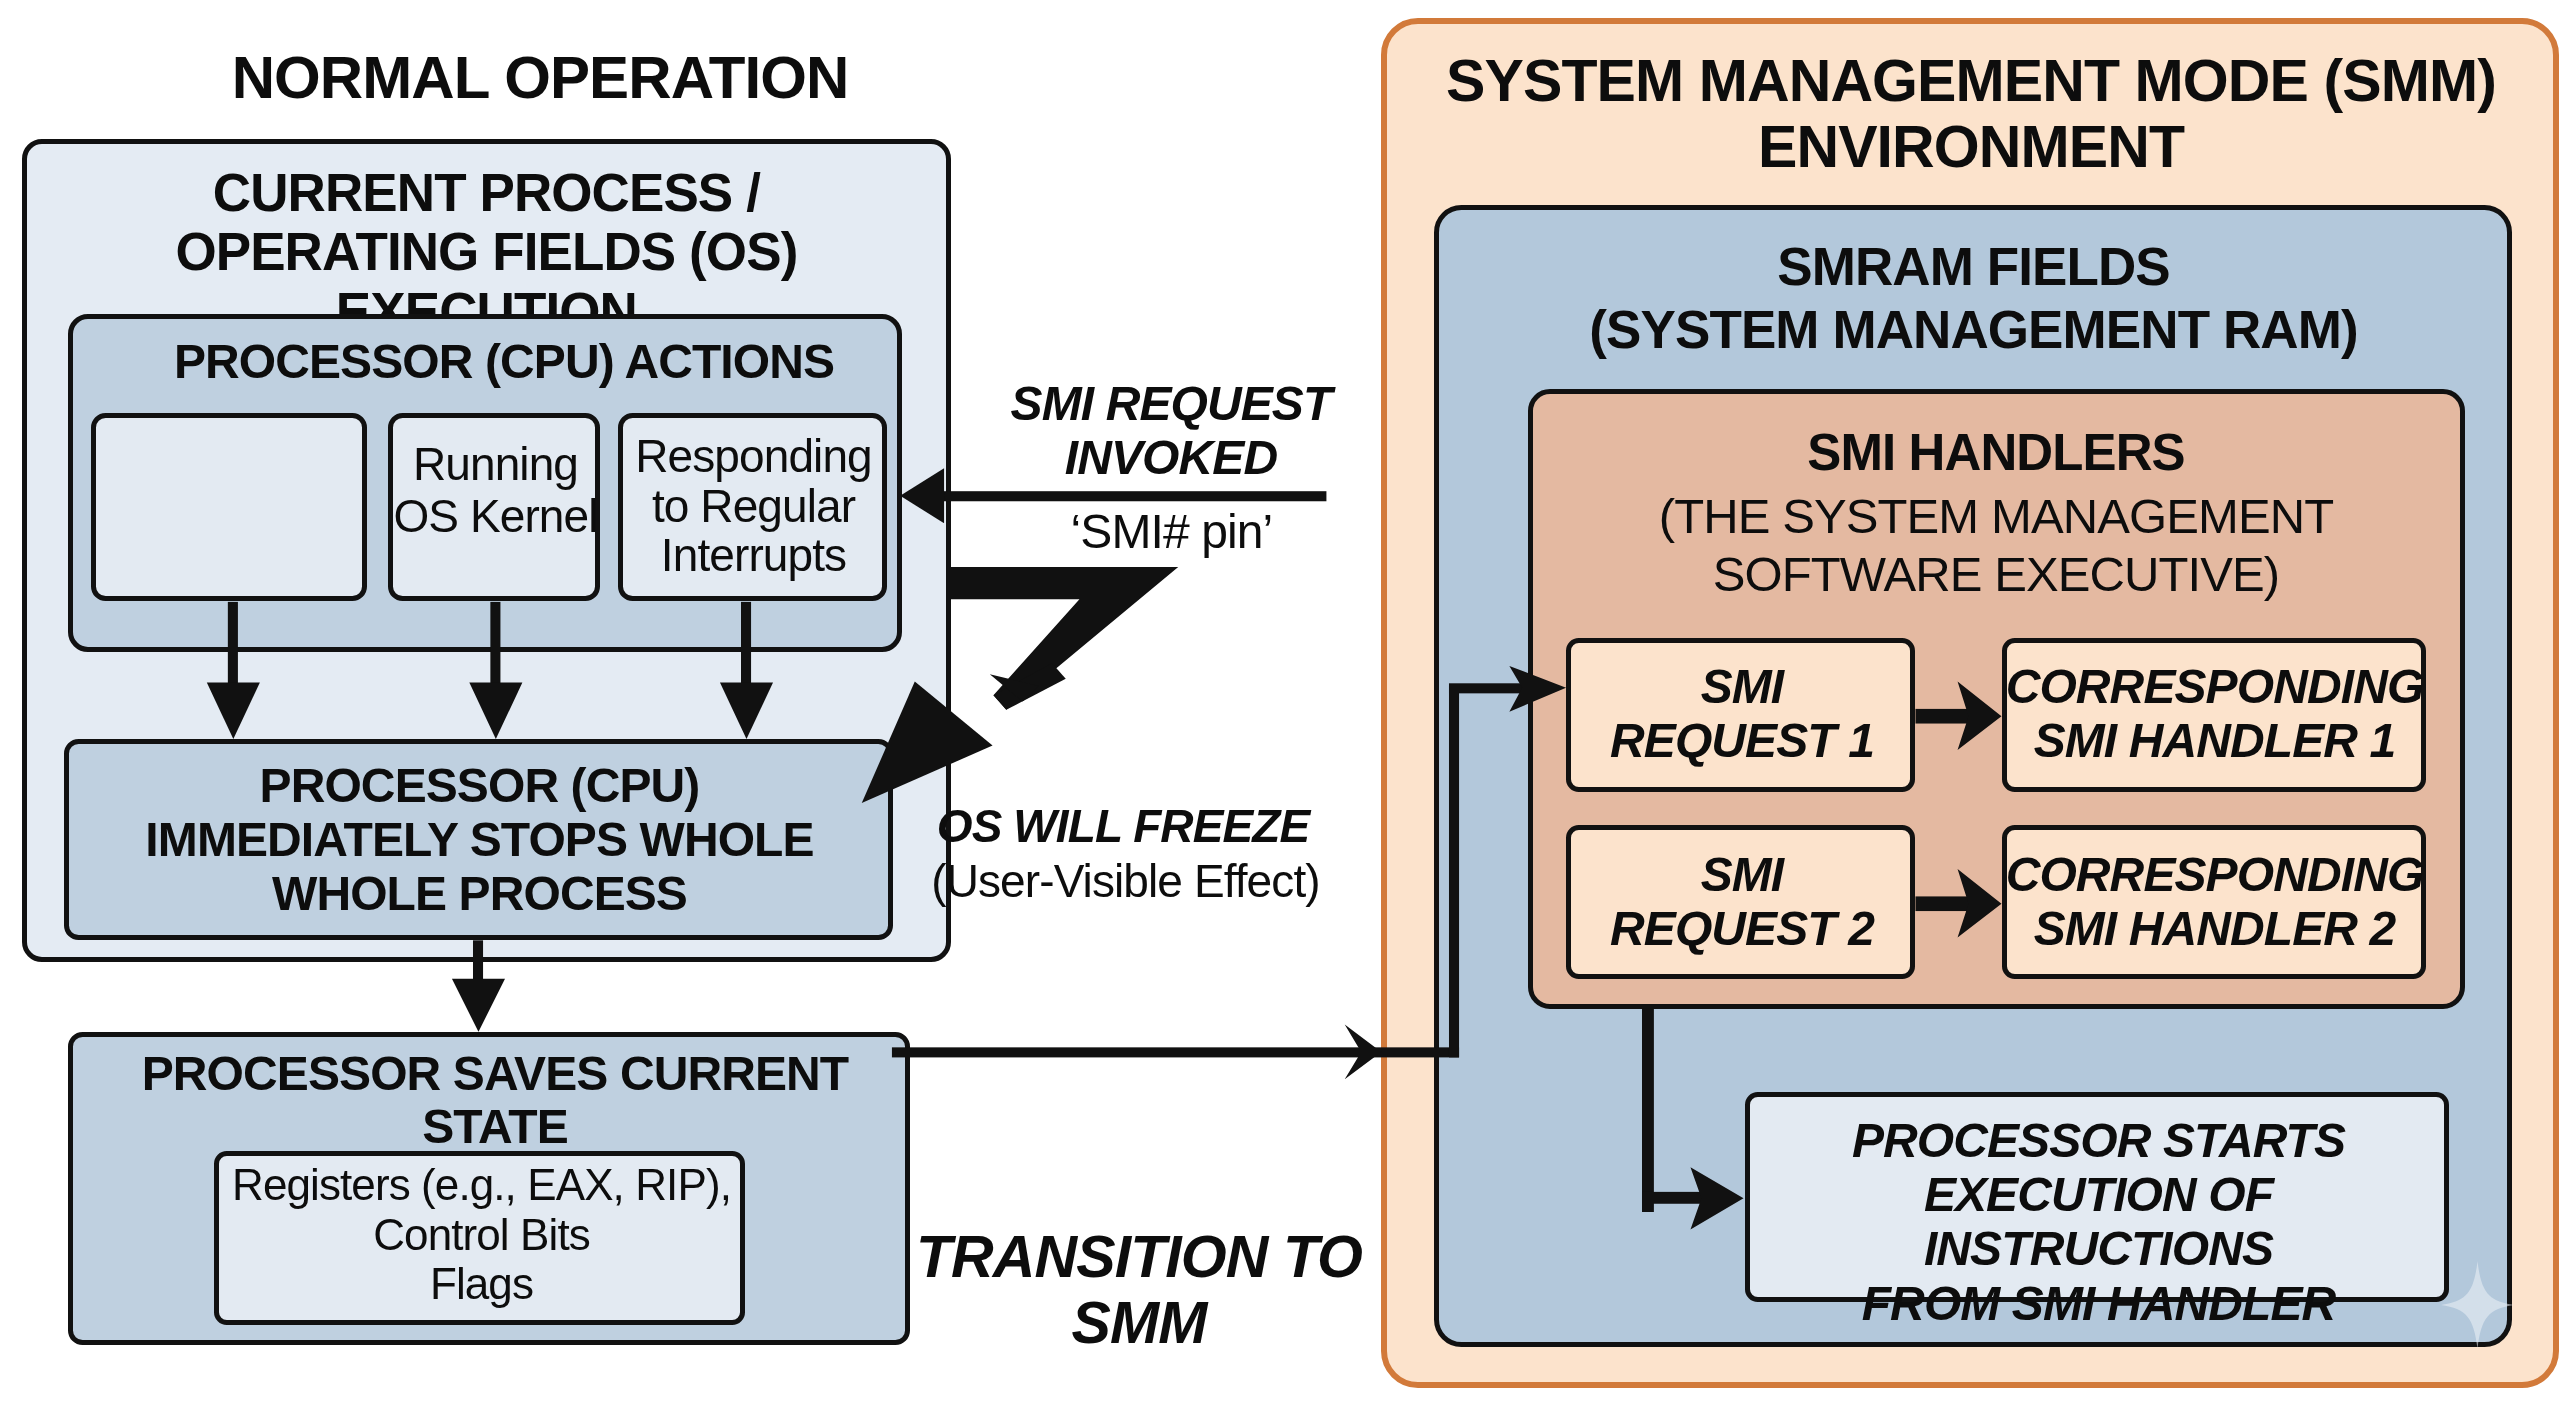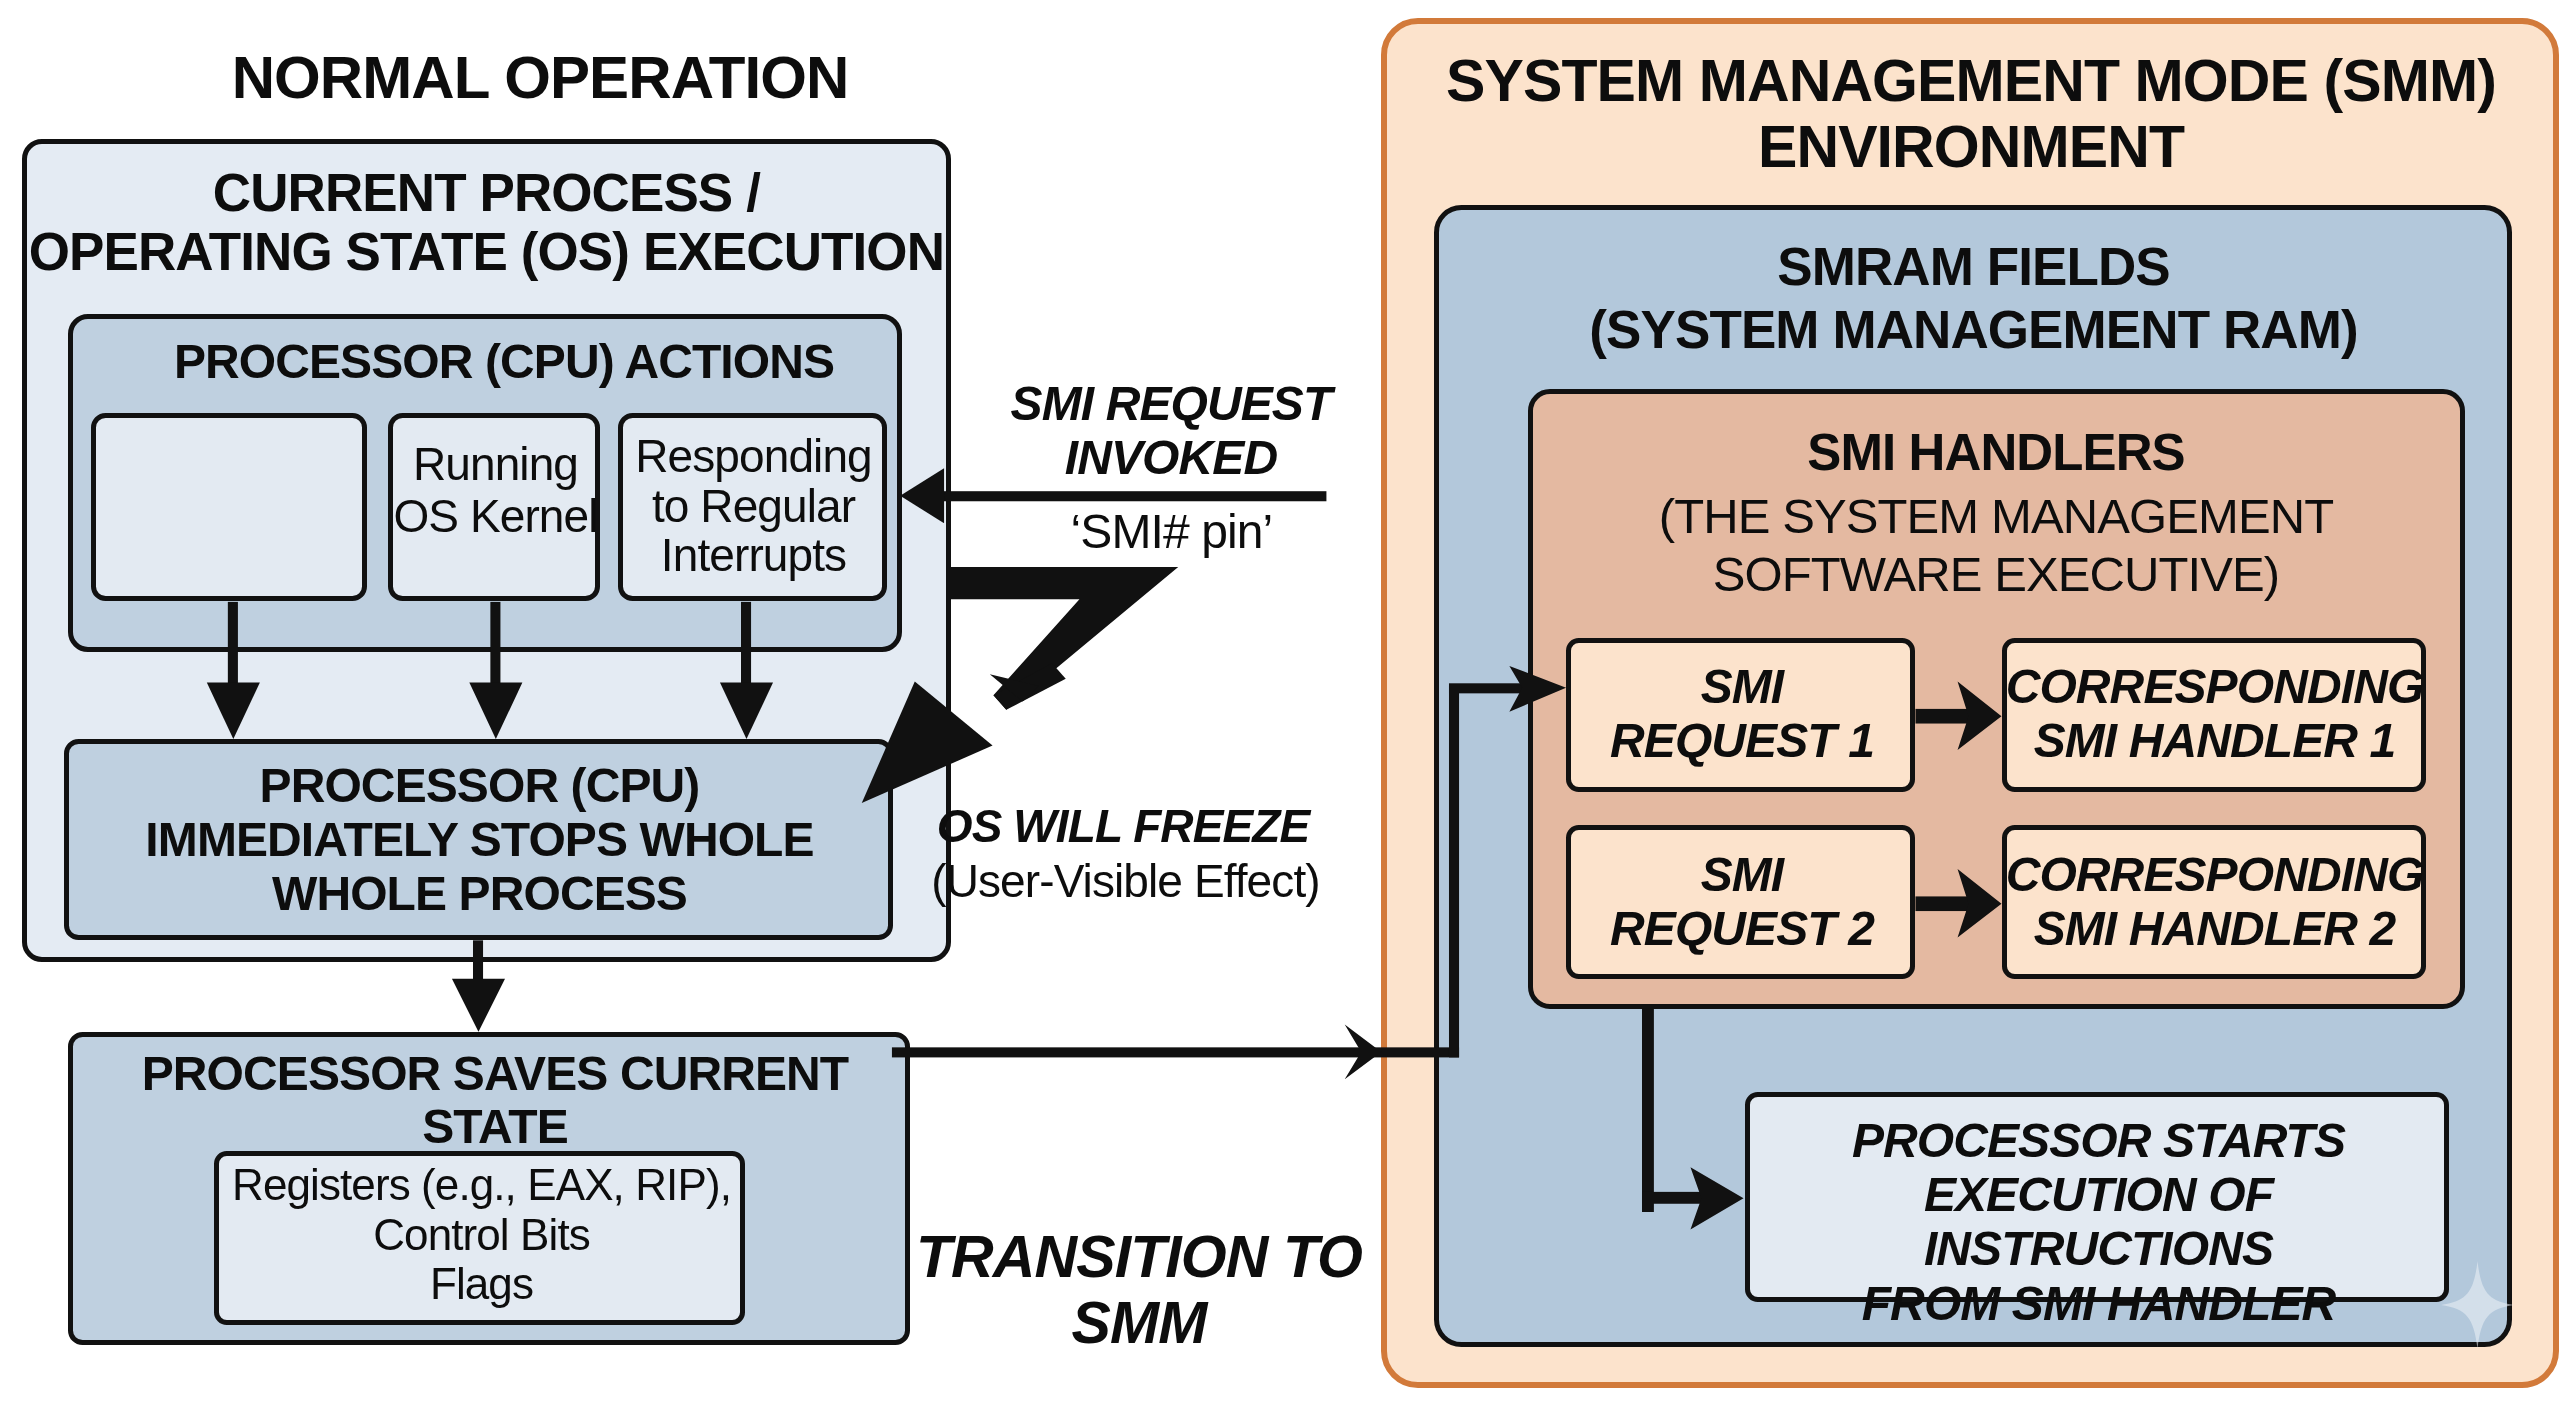--- a/index.html
+++ b/index.html
@@ -52,21 +52,21 @@
 </style>
 </head>
 <body>
 
 <div id="canvas">
 
   <div class="txt heading" style="left:165px; top:44px; width:750px; font-size:60px;">NORMAL OPERATION</div>
 
   <div id="os-box" class="box" style="background-color: rgb(228, 235, 243);"></div>
   <div class="txt sub-heading" style="left:27.4px; top:163px; width:918px; font-size:53px;">CURRENT PROCESS /
-OPERATING STATE (OS) EXECUTION</div>
+OPERATING FIELDS (OS) EXECUTION</div>
 
   <div id="cpu-actions-box" class="box" style="background-color: rgb(191, 208, 224);"></div>
   <div class="txt label-lg" style="left:73px; top:335px; width:862px;">PROCESSOR (CPU) ACTIONS</div>
 
   <div id="action-user" class="box action-box" style="background-color: rgb(227, 234, 242);"></div>
 
   <div id="action-kernel" class="box action-box" style="background-color: rgb(227, 234, 242);"></div>
   <div class="txt plain-lg" style="left:392px; top:439px; width:207px;">Running
 OS Kernel</div>
 

